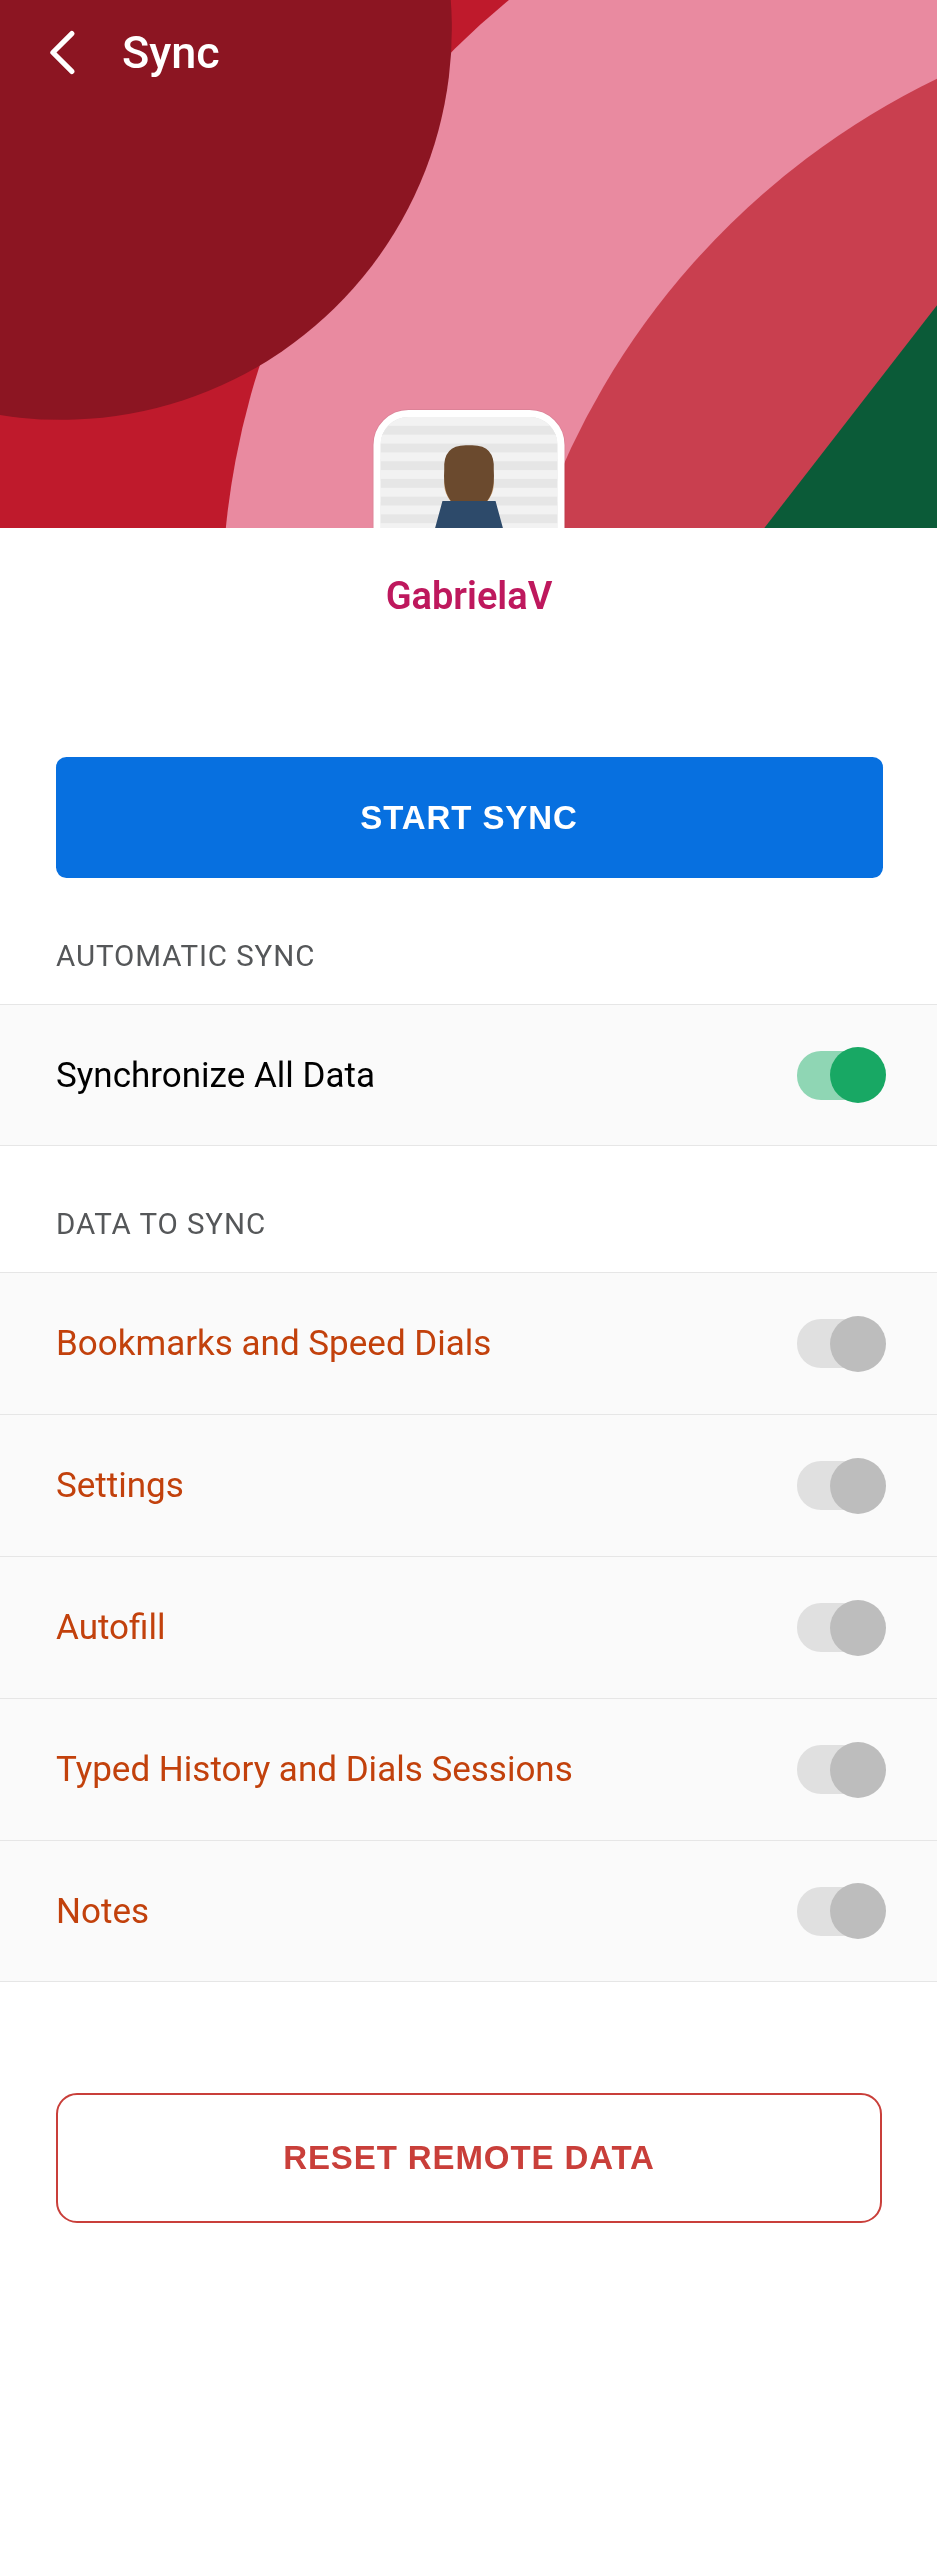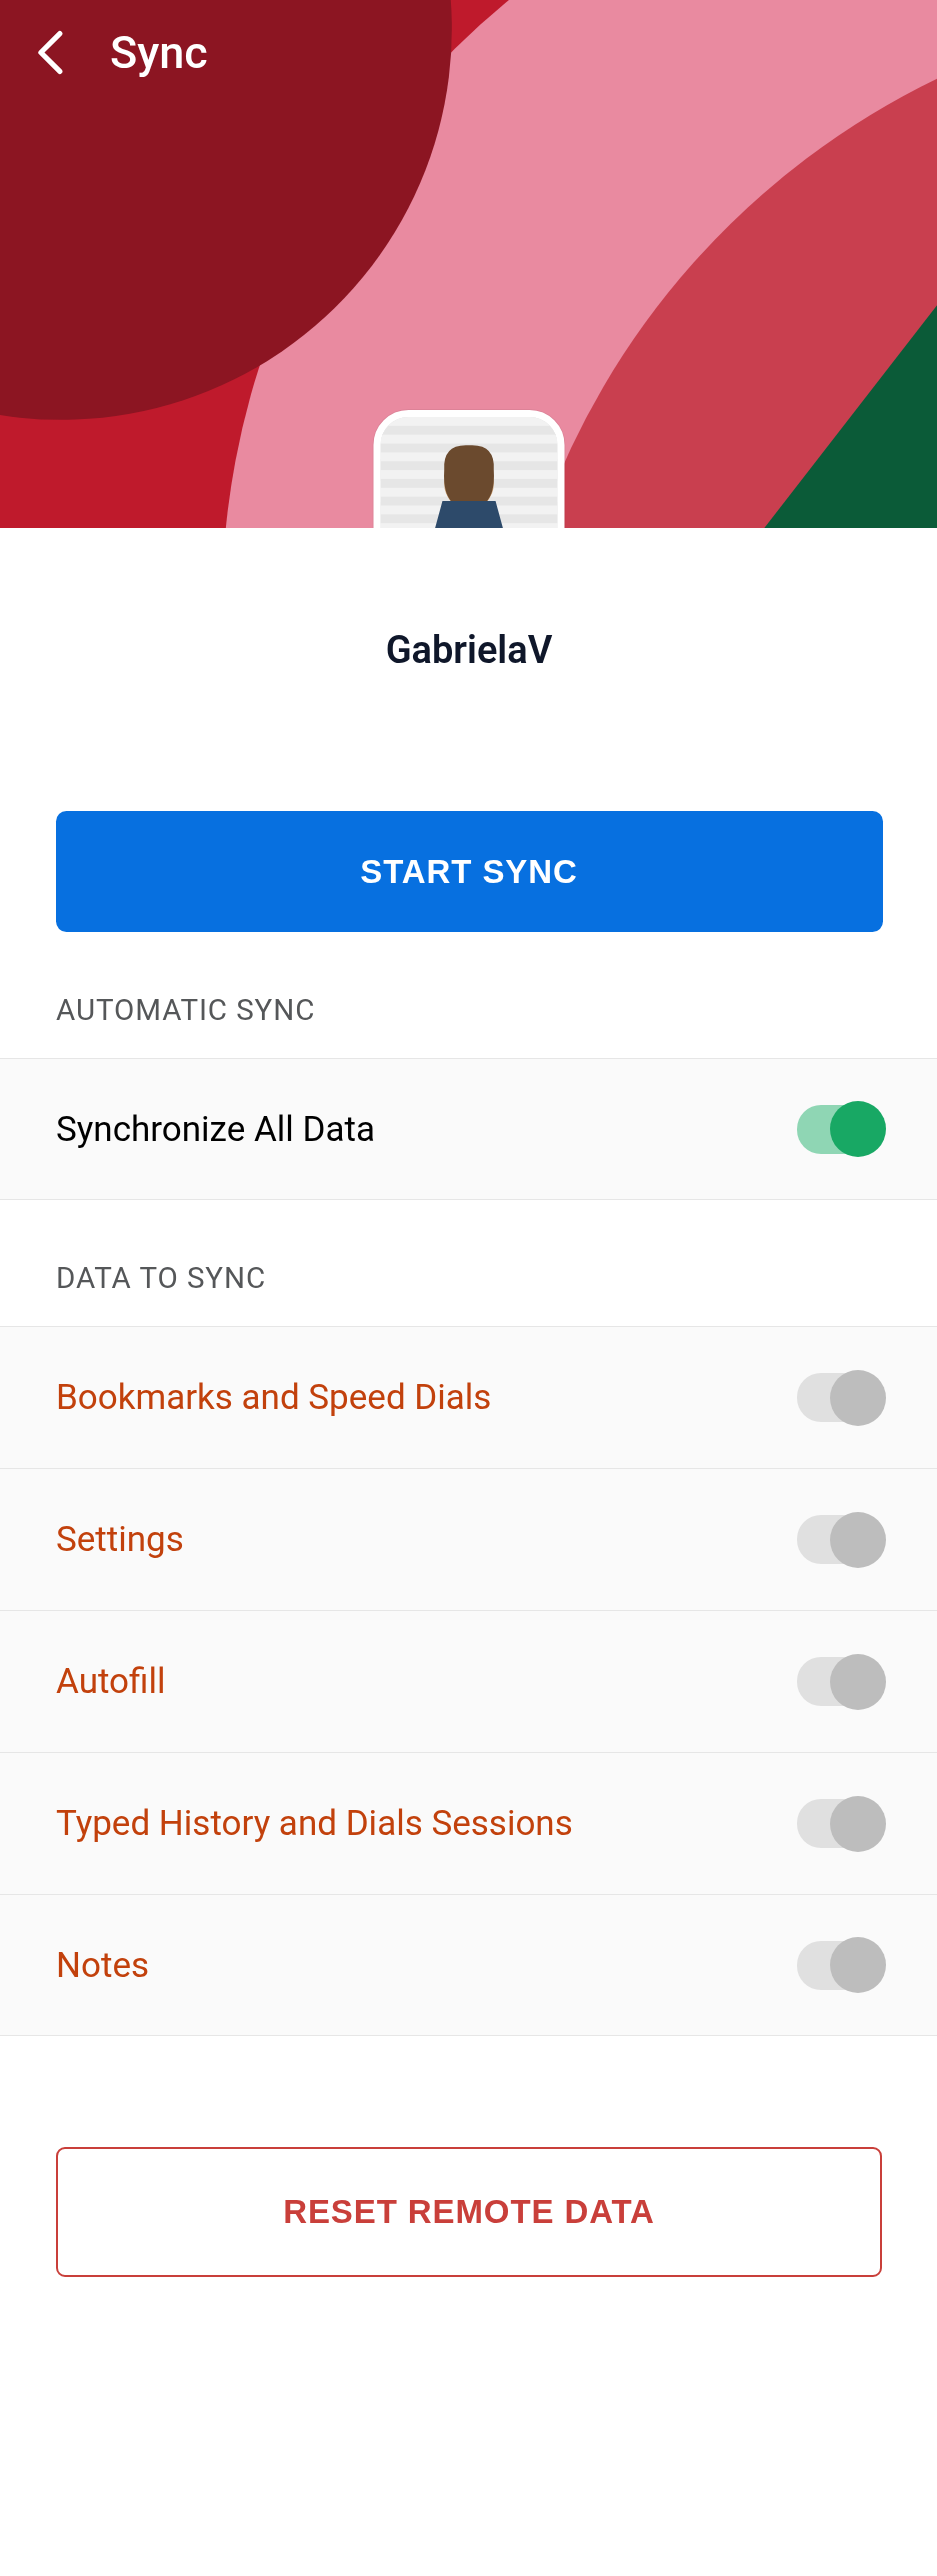--- a/index.html
+++ b/index.html
@@ -1,29 +1,29 @@
 <!DOCTYPE html>
 <html style="font-size:14px"><head>
 <meta charset="utf-8">
 <style>
   * { box-sizing: border-box; margin: 0; padding: 0; }
   html, body { width: 938px; font-family: -apple-system, BlinkMacSystemFont, "Segoe UI", Roboto, sans-serif; background: #fff; }
   
   
   .header-wrap { position: relative; width: 100%; height: 528px; overflow: hidden; }
   .header-bg { position: absolute; inset: 0; }
-  .header-bar { position: absolute; top: 0; left: 0; right: 0; height: 104px; display: flex; align-items: center; padding-left: 23px; z-index: 3; }
+  .header-bar { position: absolute; top: 0; left: 0; right: 0; height: 104px; display: flex; align-items: center; padding-left: 35px; z-index: 3; }
   .back-icon { width: 52px; height: 52px; display: flex; align-items: center; justify-content: center; color: #fff; }
   .header-title { color: #fff; font-size: 45px; font-weight: 500; margin-left: 35px; }
   
   
   .avatar-wrap { position: absolute; top: 410px; left: 50%; transform: translateX(-50%); width: 191px; height: 191px; border-radius: 35px; overflow: hidden; background: #eaeaea; z-index: 4; border: 7px solid #fff; box-shadow: 0 0 0 0.9px rgba(0,0,0,0.05); }
   .avatar-img { width: 100%; height: 100%; background: linear-gradient(180deg,#e8e8e8 0 12%,#f0f0f0 12% 24%,#e8e8e8 24% 36%,#f0f0f0 36% 48%,#e8e8e8 48% 60%,#f0f0f0 60% 72%,#e8e8e8 72% 84%,#f0f0f0 84% 100%); position: relative; }
   
-  .username { text-align: center; font-size: 38px; font-weight: 600; color: #0f172a; margin-top: 100px; }
+  .username { text-align: center; font-size: 38px; font-weight: 600; color: #be185d; margin-top: 46px; }
   
   
   .btn-primary { display: block; width: calc(100% - 111px); margin: 139px auto 0; height: 121px; background: #0770e0; color: #fff; border: none; border-radius: 10.4px; font-size: 33px; font-weight: 600; letter-spacing: 0.9px; }
   
   
   .section-head { padding: 61px 56px 31px; font-size: 29.5px; color: #555759; letter-spacing: 0.9px; }
   
   
   .row { display: flex; align-items: center; justify-content: space-between; padding: 12px 56px; height: 142px; border-top: 0.9px solid #e6e6e6; background: #fafafa; }
   .row-label { font-size: 35px; color: #000; }
@@ -34,21 +34,21 @@
   
   .toggle { position: relative; width: 85px; height: 49px; border-radius: 24px; background: #ccc; flex-shrink: 0; }
   .toggle .knob { position: absolute; top: -3.5px; width: 56px; height: 56px; border-radius: 50%; background: #9e9e9e; left: 33px; }
   .toggle.on { background: #8fd6b4; }
   .toggle.on .knob { background: #18a864; left: 33px; }
   .toggle.off-light .knob { background: #bdbdbd; }
   .toggle.off-light { background: #e0e0e0; }
   
   
   .bottom-buttons { padding: 111px 56px 56px; }
-  .btn-outline-red { width: 100%; height: 130px; border: 2.6px solid #c93f3a; background: #fff; color: #c93f3a; border-radius: 9px; font-size: 33px; font-weight: 600; letter-spacing: 0.9px; margin-bottom: 28px; }
+  .btn-outline-red { width: 100%; height: 130px; border: 2.6px solid #c93f3a; background: #fff; color: #c93f3a; border-radius: 21px; font-size: 33px; font-weight: 600; letter-spacing: 0.9px; margin-bottom: 28px; }
 </style>
 </head>
 <body>
 
 <div class="header-wrap">
   <div class="header-bg">
     <svg viewBox="0 0 1080 608" width="938" height="528" preserveAspectRatio="xMidYMid slice">
       <rect x="0" y="0" width="1080" height="608" fill="#bf1a2c"></rect>
       <path d="M 1080 -200 A 900 900 0 0 0 260 608 L 1080 608 Z" fill="#e98aa0"></path>
       <circle cx="590" cy="900" r="680" fill="#c93f4f" opacity="0"></circle>

